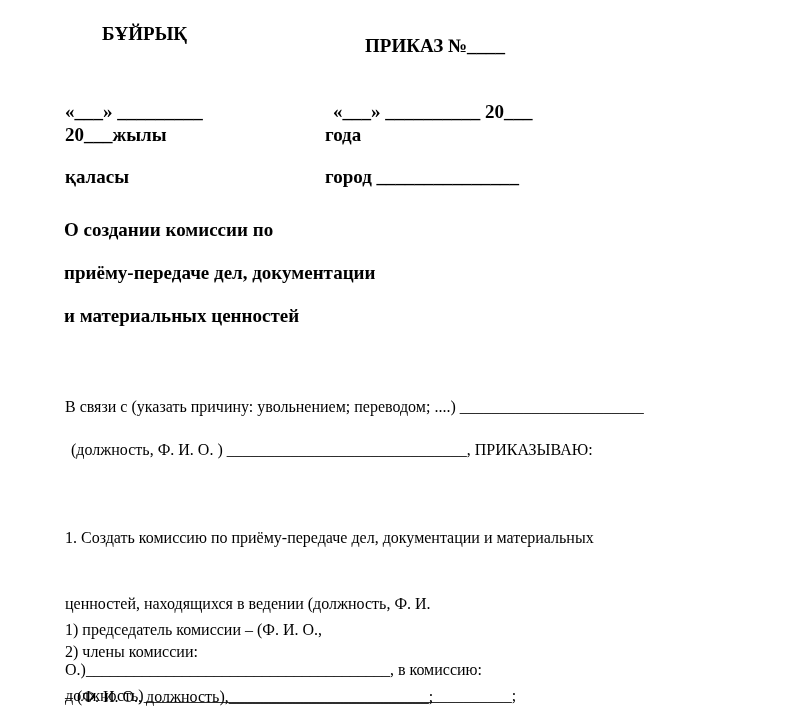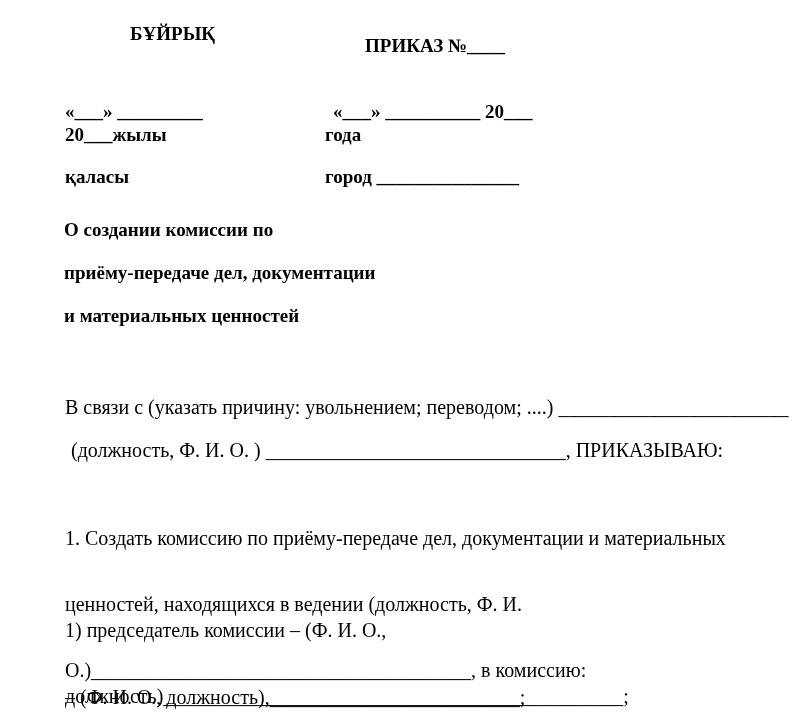--- a/index.html
+++ b/index.html
@@ -12,33 +12,33 @@
     width: 811px;
     height: 718px;
     background: #ffffff;
     color: #000000;
     font-family: "Liberation Serif", "DejaVu Serif", serif;
     overflow: hidden;
   }
   .line {
     position: absolute;
     white-space: pre;
-    font-size: 20px;
+    font-size: 16px;
     line-height: 22px;
   }
   .bold {
     font-weight: bold;
     font-size: 19px;
     line-height: 23px;
   }
   .para .pline {
     white-space: pre;
   }
   
-  .hdr-left  { left: 130px; top: 22px; }
+  .hdr-left  { left: 102px; top: 22px; }
   .hdr-right { left: 365px; top: 34px; }
   
   .date-l1-kk { left: 65px;  top: 100px; }
   .date-l2-kk { left: 65px;  top: 123px; }
   .city-kk    { left: 65px;  top: 165px; }
   .date-l1-ru { left: 325px; top: 100px; margin-left: 8px; }
   .date-l2-ru { left: 325px; top: 123px; }
   .city-ru    { left: 325px; top: 165px; }
   
   .subj-1 { left: 64px; top: 218px; }
@@ -80,16 +80,17 @@
     <div class="pline">1. Создать комиссию по приёму-передаче дел, документации и материальных</div>
     <div class="pline">ценностей, находящихся в ведении (должность, Ф. И.</div>
     <div class="pline">О.)______________________________________, в комиссию:</div>
   </div>
 
   <div class="line para p-chair">
     <div class="pline">1) председатель комиссии – (Ф. И. О.,</div>
     <div class="pline">должность)______________________________________________;</div>
   </div>
 
+  <div class="line p-members">2) члены комиссии:</div>
 
   <div class="line p-member1">– (Ф. И. О., должность),_________________________;</div>
 
 </div>
 
 </body></html>

